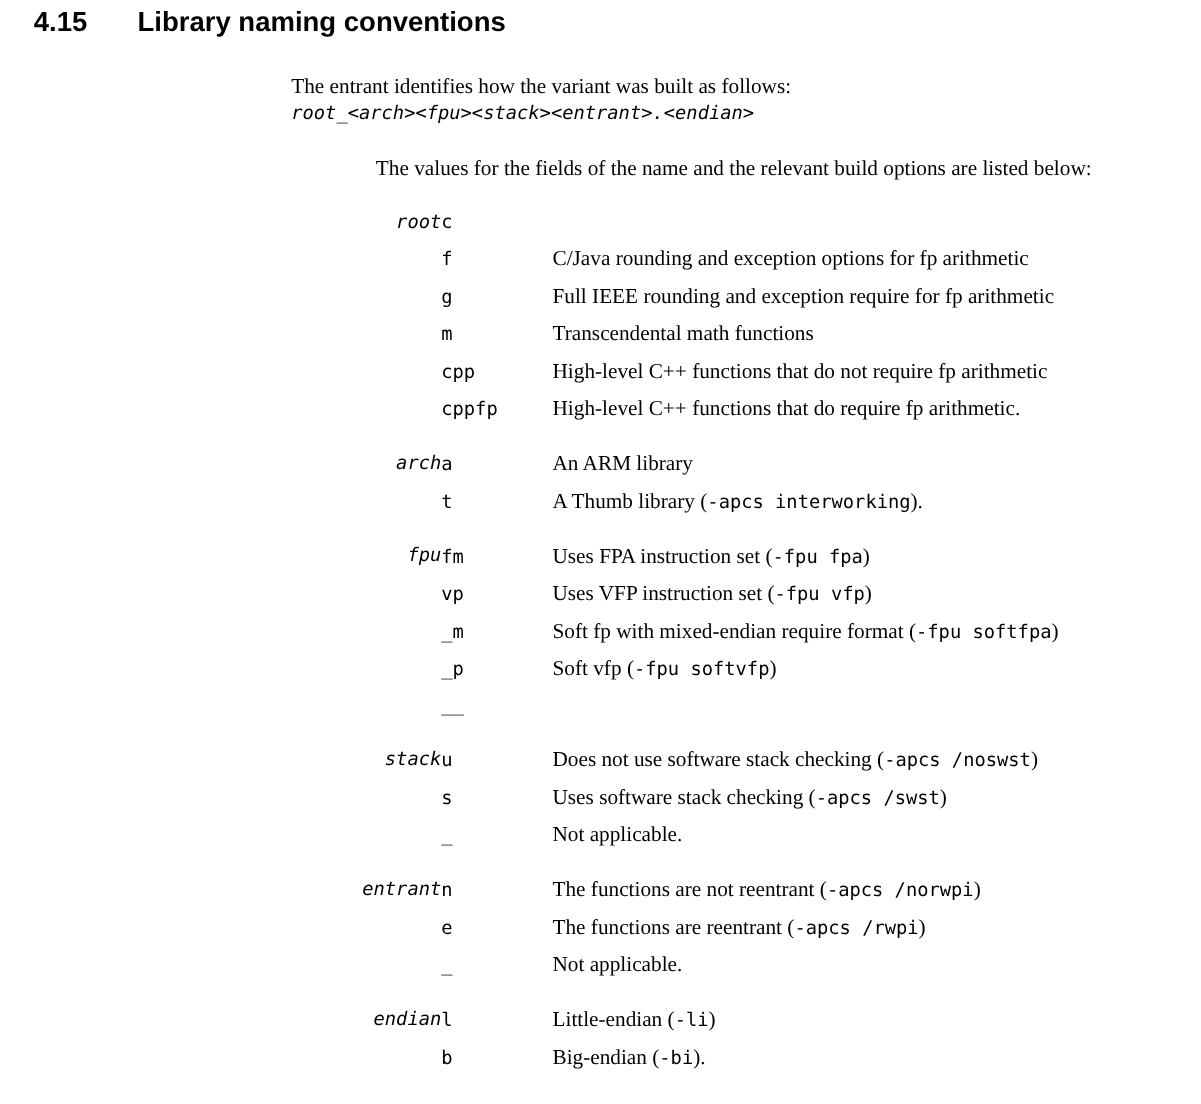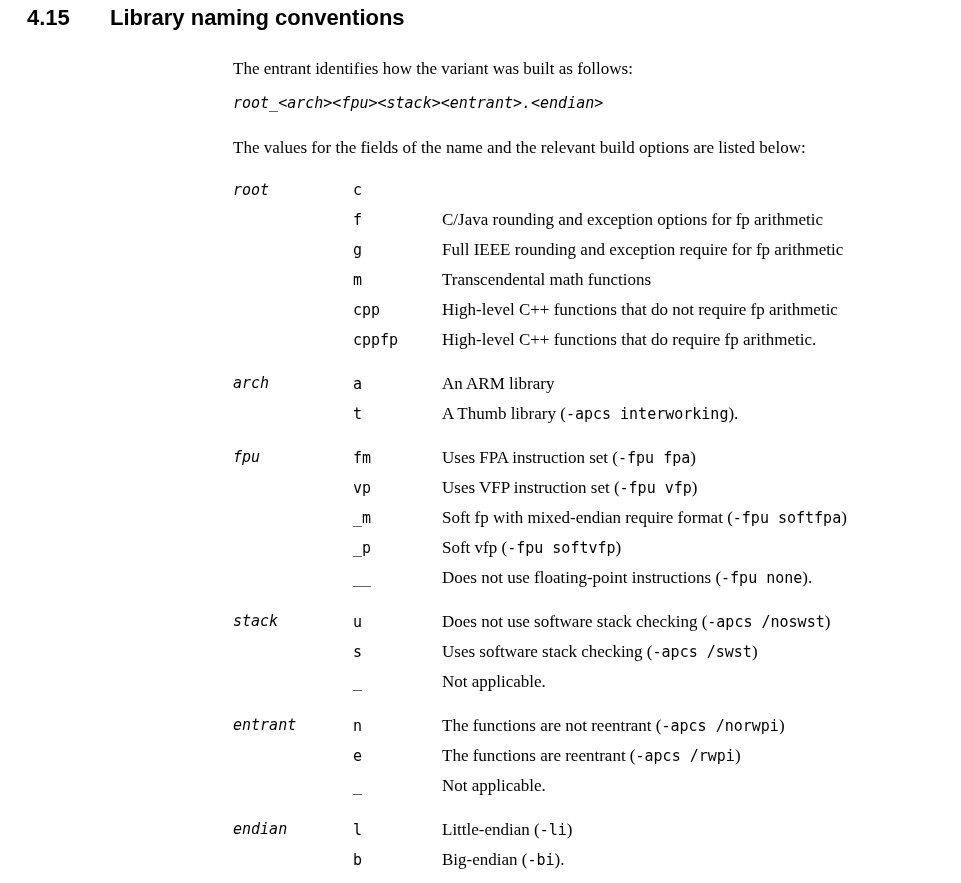--- a/index.html
+++ b/index.html
@@ -26,24 +26,23 @@
 
   
   .content { margin-left: 233px; margin-right: 20px; }
 
   .body-text {
     font-family: "Liberation Serif", serif;
     font-size: 17px;
     line-height: 22px;
   }
   .p-intro  { margin-top: 27px; }
-  .p-fields { margin-top: 24px; }
+  .p-fields { margin-top: 24px; text-align: center; }
 
   .code-line {
-    margin-top: 13px;
     font-family: "DejaVu Sans Mono", monospace;
     font-style: italic;
     font-size: 15px;
     line-height: 20px;
   }
 
   
   .table { margin-top: 17px; }
   .table-group {
     display: flex;
@@ -51,20 +50,21 @@
     margin-bottom: 14px;
   }
   .table-group:last-child { margin-bottom: 0; }
   .field-cell {
     width: 120px;
     flex: 0 0 120px;
     font-family: "DejaVu Sans Mono", monospace;
     font-style: italic;
     font-size: 15px;
     line-height: 29px;
+    text-align: right;
   }
   .rows { flex: 1 1 auto; }
   .row { display: flex; align-items: baseline; line-height: 29px; }
   .value-cell {
     width: 89px;
     flex: 0 0 89px;
     font-family: "DejaVu Sans Mono", monospace;
     font-size: 15px;
   }
   .desc-cell {
@@ -150,21 +150,20 @@
             <div class="row">
               <div class="value-cell">_m</div>
               <div class="desc-cell"><span class="inline-serif">Soft fp with mixed-endian require format (</span><span class="inline-mono">-fpu softfpa</span><span class="inline-serif">)</span></div>
             </div>
             <div class="row">
               <div class="value-cell">_p</div>
               <div class="desc-cell"><span class="inline-serif">Soft vfp (</span><span class="inline-mono">-fpu softvfp</span><span class="inline-serif">)</span></div>
             </div>
             <div class="row">
               <div class="value-cell">__</div>
-              <div class="desc-cell"><span class="inline-serif">Does not use floating-point instructions (</span><span class="inline-mono">-fpu none</span><span class="inline-serif">).</span></div>
             </div>
           </div>
         </div>
         <div class="table-group">
           <div class="field-cell">stack</div>
           <div class="rows">
             <div class="row">
               <div class="value-cell">u</div>
               <div class="desc-cell"><span class="inline-serif">Does not use software stack checking (</span><span class="inline-mono">-apcs /noswst</span><span class="inline-serif">)</span></div>
             </div>

